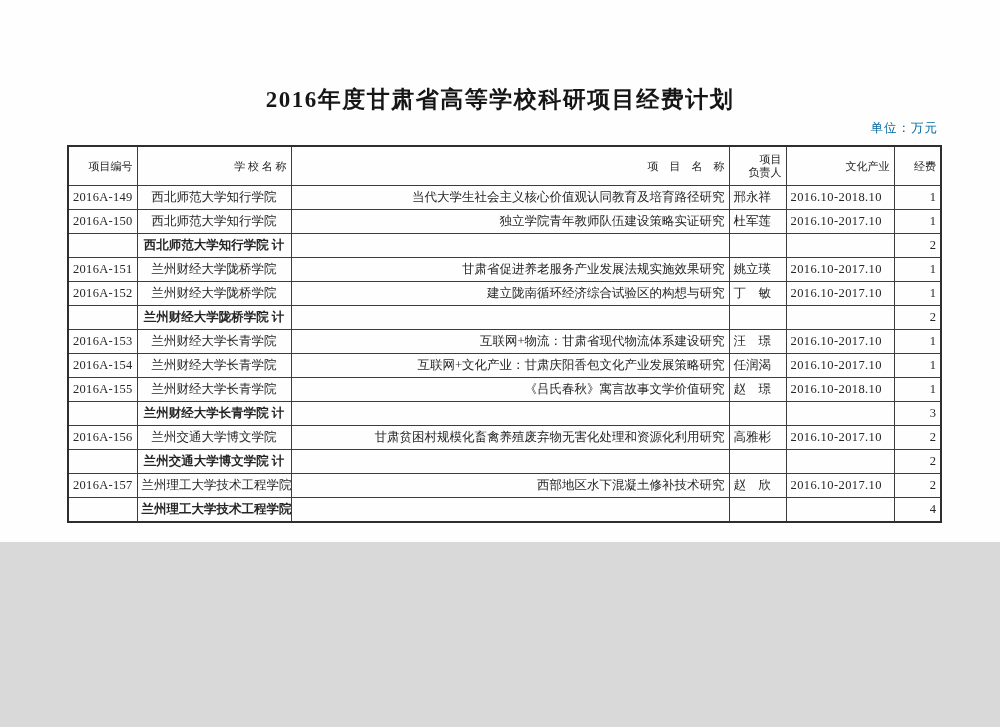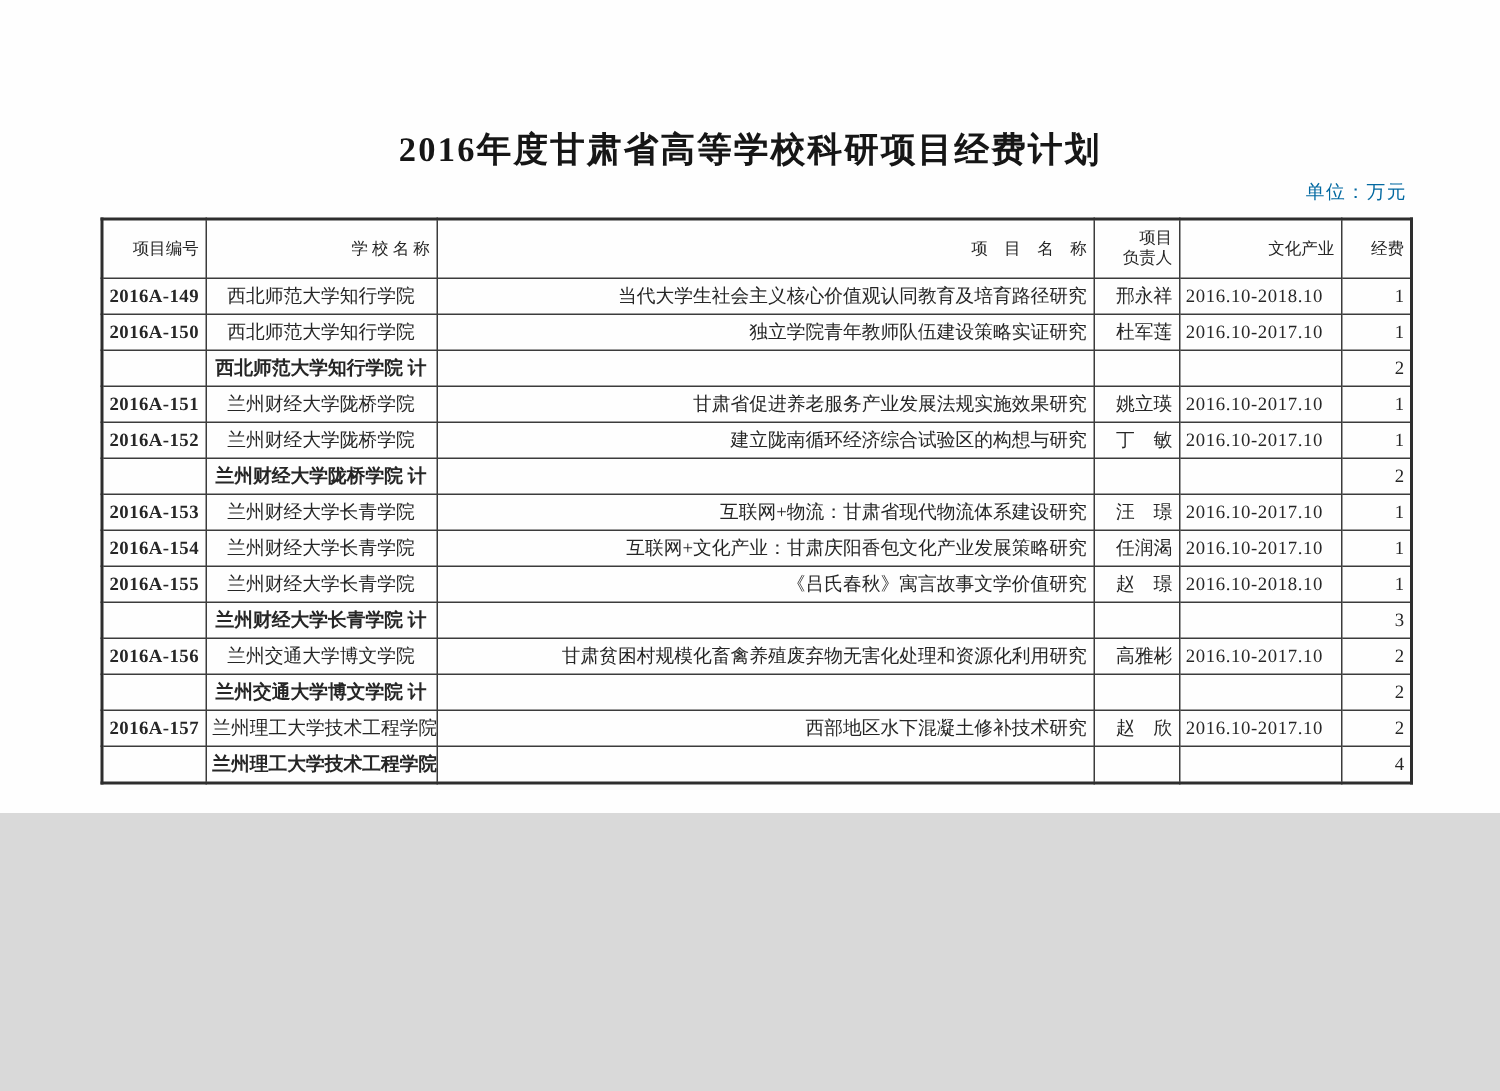--- a/index.html
+++ b/index.html
@@ -43,24 +43,24 @@
   }
   .report thead th {
     height:38px;
     font-weight:normal;
     font-size:11px;
     text-align:right;
     white-space:pre-line;
     vertical-align:middle;
   }
   .report tbody td { height:23px; vertical-align:middle; }
-  .c-id     { text-align:left; letter-spacing:.3px;font-weight:bold; }
+  .c-id     { text-align:left; letter-spacing:.3px; }
   .c-school { text-align:center; padding-left:5px; }
   .c-title  { text-align:right; padding-left:6px; }
-  .c-leader { text-align:right;margin-left:26px; }
+  .c-leader { text-align:left;margin-left:26px; }
   .c-time   { letter-spacing:.4px; }
   .c-fund   { text-align:right; padding-right:6px; }
   tr.subtotal .c-school { font-weight:bold; }
   .page-footer {
     position:absolute; top:659px; left:0; width:100%;
     text-align:center;
     font-size:13px; color:#2a2a2a;
     letter-spacing:2px;
     text-decoration:underline;
   }

